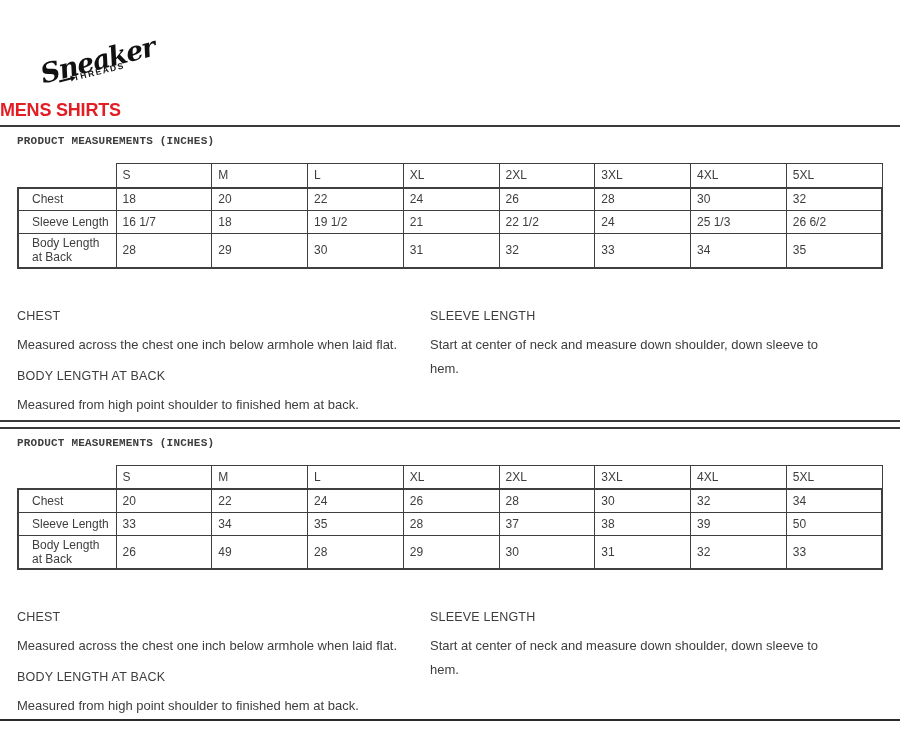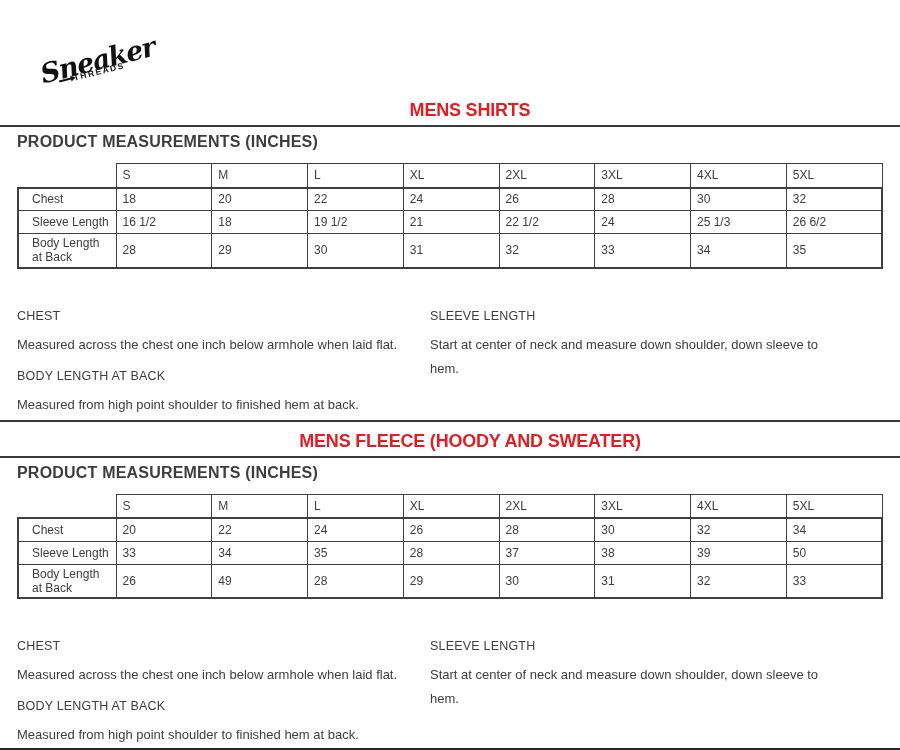--- a/index.html
+++ b/index.html
@@ -24,34 +24,35 @@
   .logo-sub { display: flex; align-items: center; margin-top: -7px; margin-left: 16px; }
   .logo-arrow { position: relative; width: 13px; height: 2px; background: #111; margin-right: 2px; }
   .logo-arrow::before {
     content: ""; position: absolute; right: -4px; top: -2.5px;
     border-left: 5px solid #111; border-top: 3.5px solid transparent; border-bottom: 3.5px solid transparent;
   }
   .logo-sub-text { font-size: 8.5px; font-weight: bold; letter-spacing: 1.6px; }
 
   
   .section-title {
-    margin: 0; text-align: center; color: #e21d24;
-    font-size: 18px; font-weight: bold; letter-spacing: -0.2px; line-height: 20px; padding-left: 40px;
+    margin: 0; text-align: left; color: #e21d24;
+    font-size: 18px; font-weight: bold; letter-spacing: -0.2px; line-height: 20px;
   }
   .section-title.first { margin-top: 100px; }
   .section-title.second { margin-top: 9px; }
   .rule { height: 2px; background: #3a3a3a; }
   .rule.after-title { margin-top: 5px; }
   .rule.before-title { margin-top: 3px; }
   .rule.bottom { margin-top: 1px; background: #2a2a2a; }
 
   .table-heading {
     margin: 7px 0 0 17px;
-    font-size: 16px; font-weight: bold; letter-spacing: 0.2px; line-height: 15px;
+    font-size: 11px; font-weight: bold; letter-spacing: 0.2px; line-height: 15px;
     color: #3d3d3d;
+    font-family: Liberation Mono, monospace;
   }
 
   
   .size-table {
     margin: 14px 0 0 17px;
     width: 866px; table-layout: fixed;
     border-collapse: collapse;
     font-size: 12px; color: #3d3d3d;
   }
   .size-table col.labelcol { width: 98px; }
@@ -126,21 +127,21 @@
             <td>20</td>
             <td>22</td>
             <td>24</td>
             <td>26</td>
             <td>28</td>
             <td>30</td>
             <td>32</td>
           </tr>
           <tr>
             <th class="rowlabel">Sleeve Length</th>
-            <td>16 1/2</td>
+            <td>16 1/7</td>
             <td>18</td>
             <td>19 1/2</td>
             <td>21</td>
             <td>22 1/2</td>
             <td>24</td>
             <td>25 1/3</td>
             <td>26 6/2</td>
           </tr>
           <tr>
             <th class="rowlabel">Body Length at Back</th>
@@ -171,21 +172,20 @@
         <div class="note">
           <div class="note-heading">SLEEVE LENGTH</div>
           <div class="note-text">Start at center of neck and measure down shoulder, down sleeve to hem.</div>
         </div>
       </div>
     </div>
   </section>
 
   <section>
     <div class="rule before-title"></div>
-    <h1 class="section-title second">MENS FLEECE (HOODY AND SWEATER)</h1>
     <div class="rule after-title"></div>
 
     <div class="table-heading">PRODUCT MEASUREMENTS (INCHES)</div>
 
     <table class="size-table">
         <colgroup>
           <col class="labelcol">
           <col>
           <col>
           <col>

